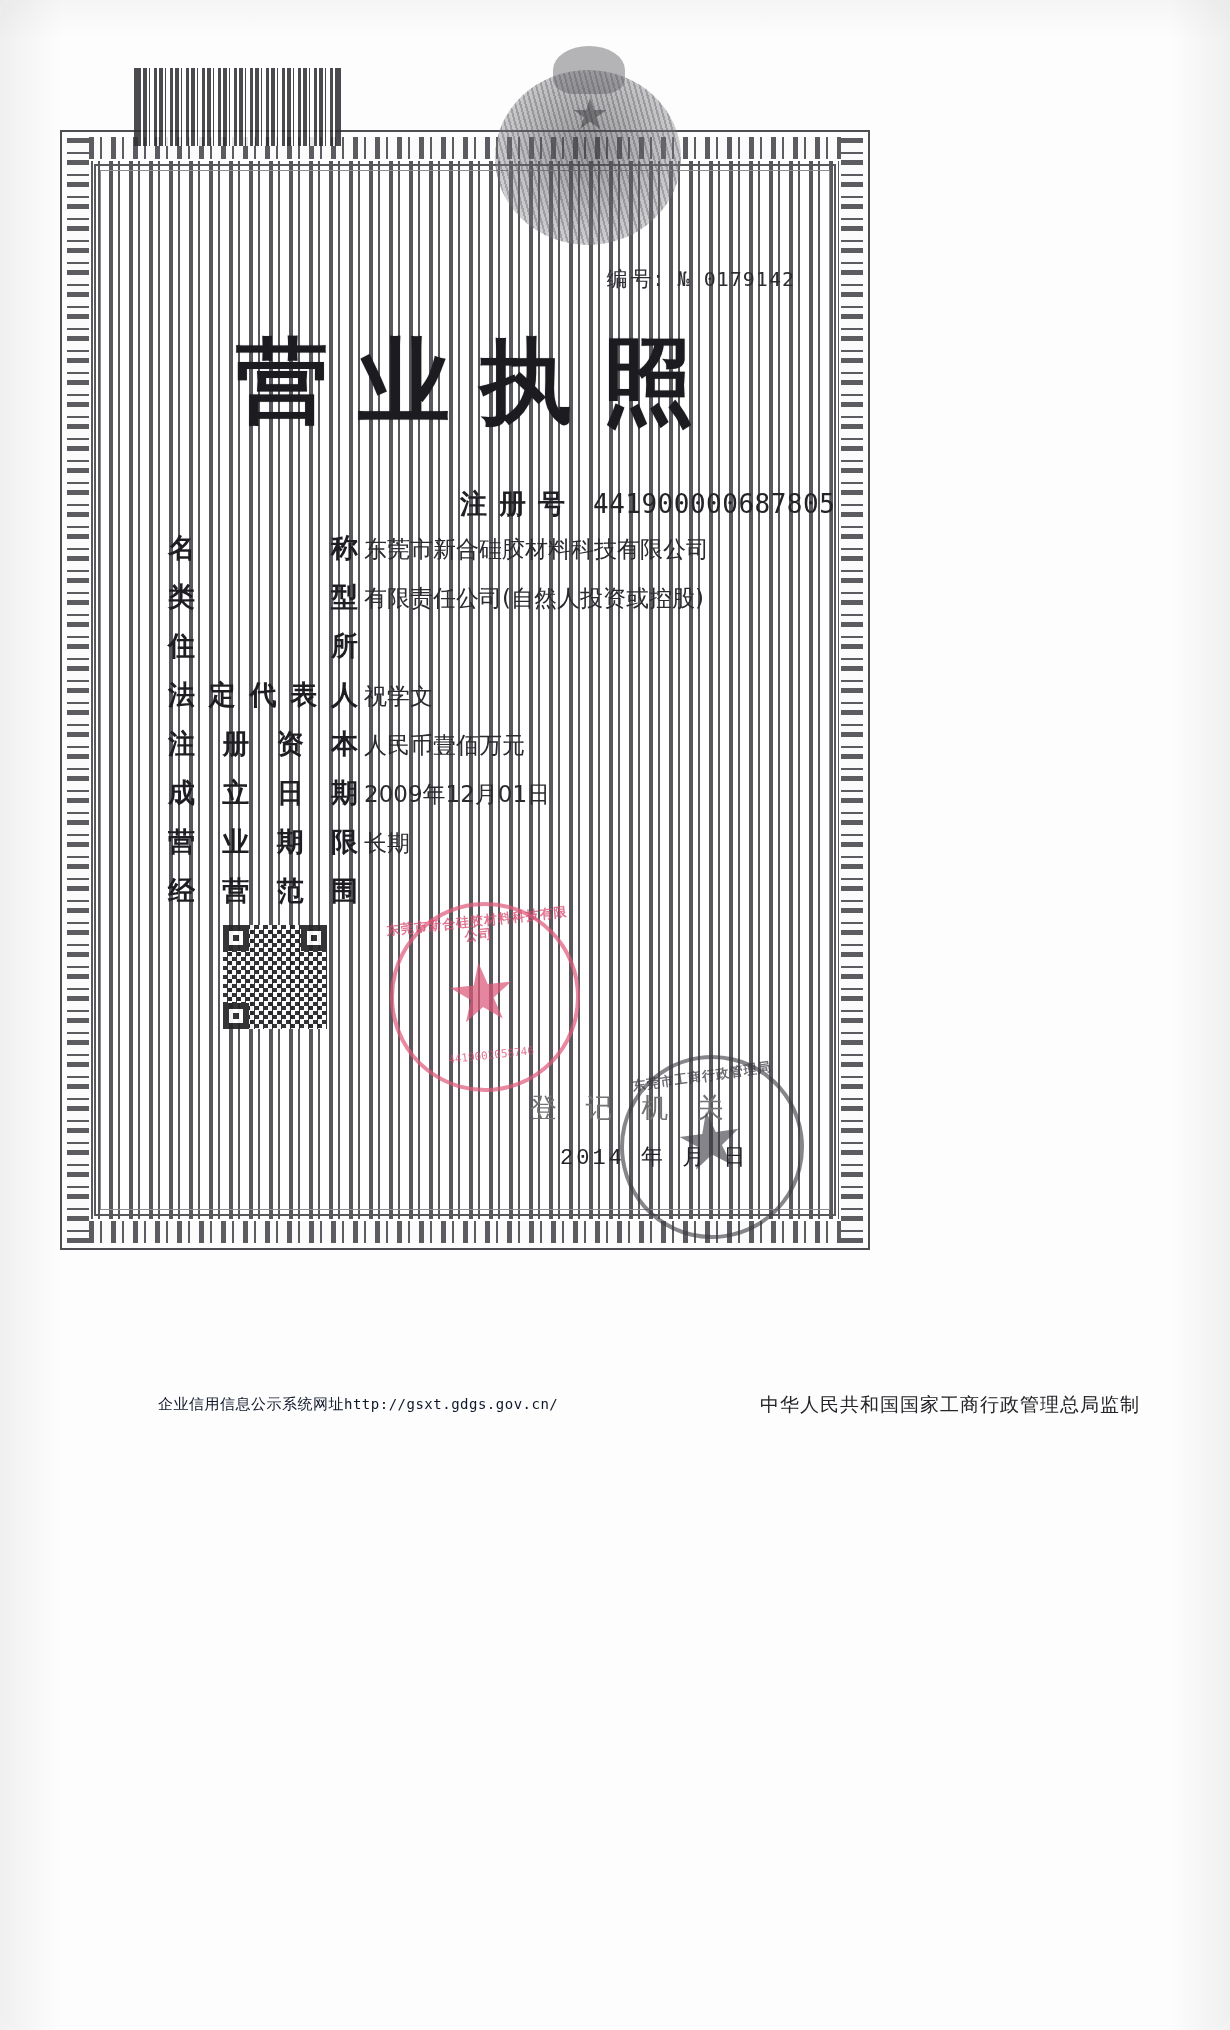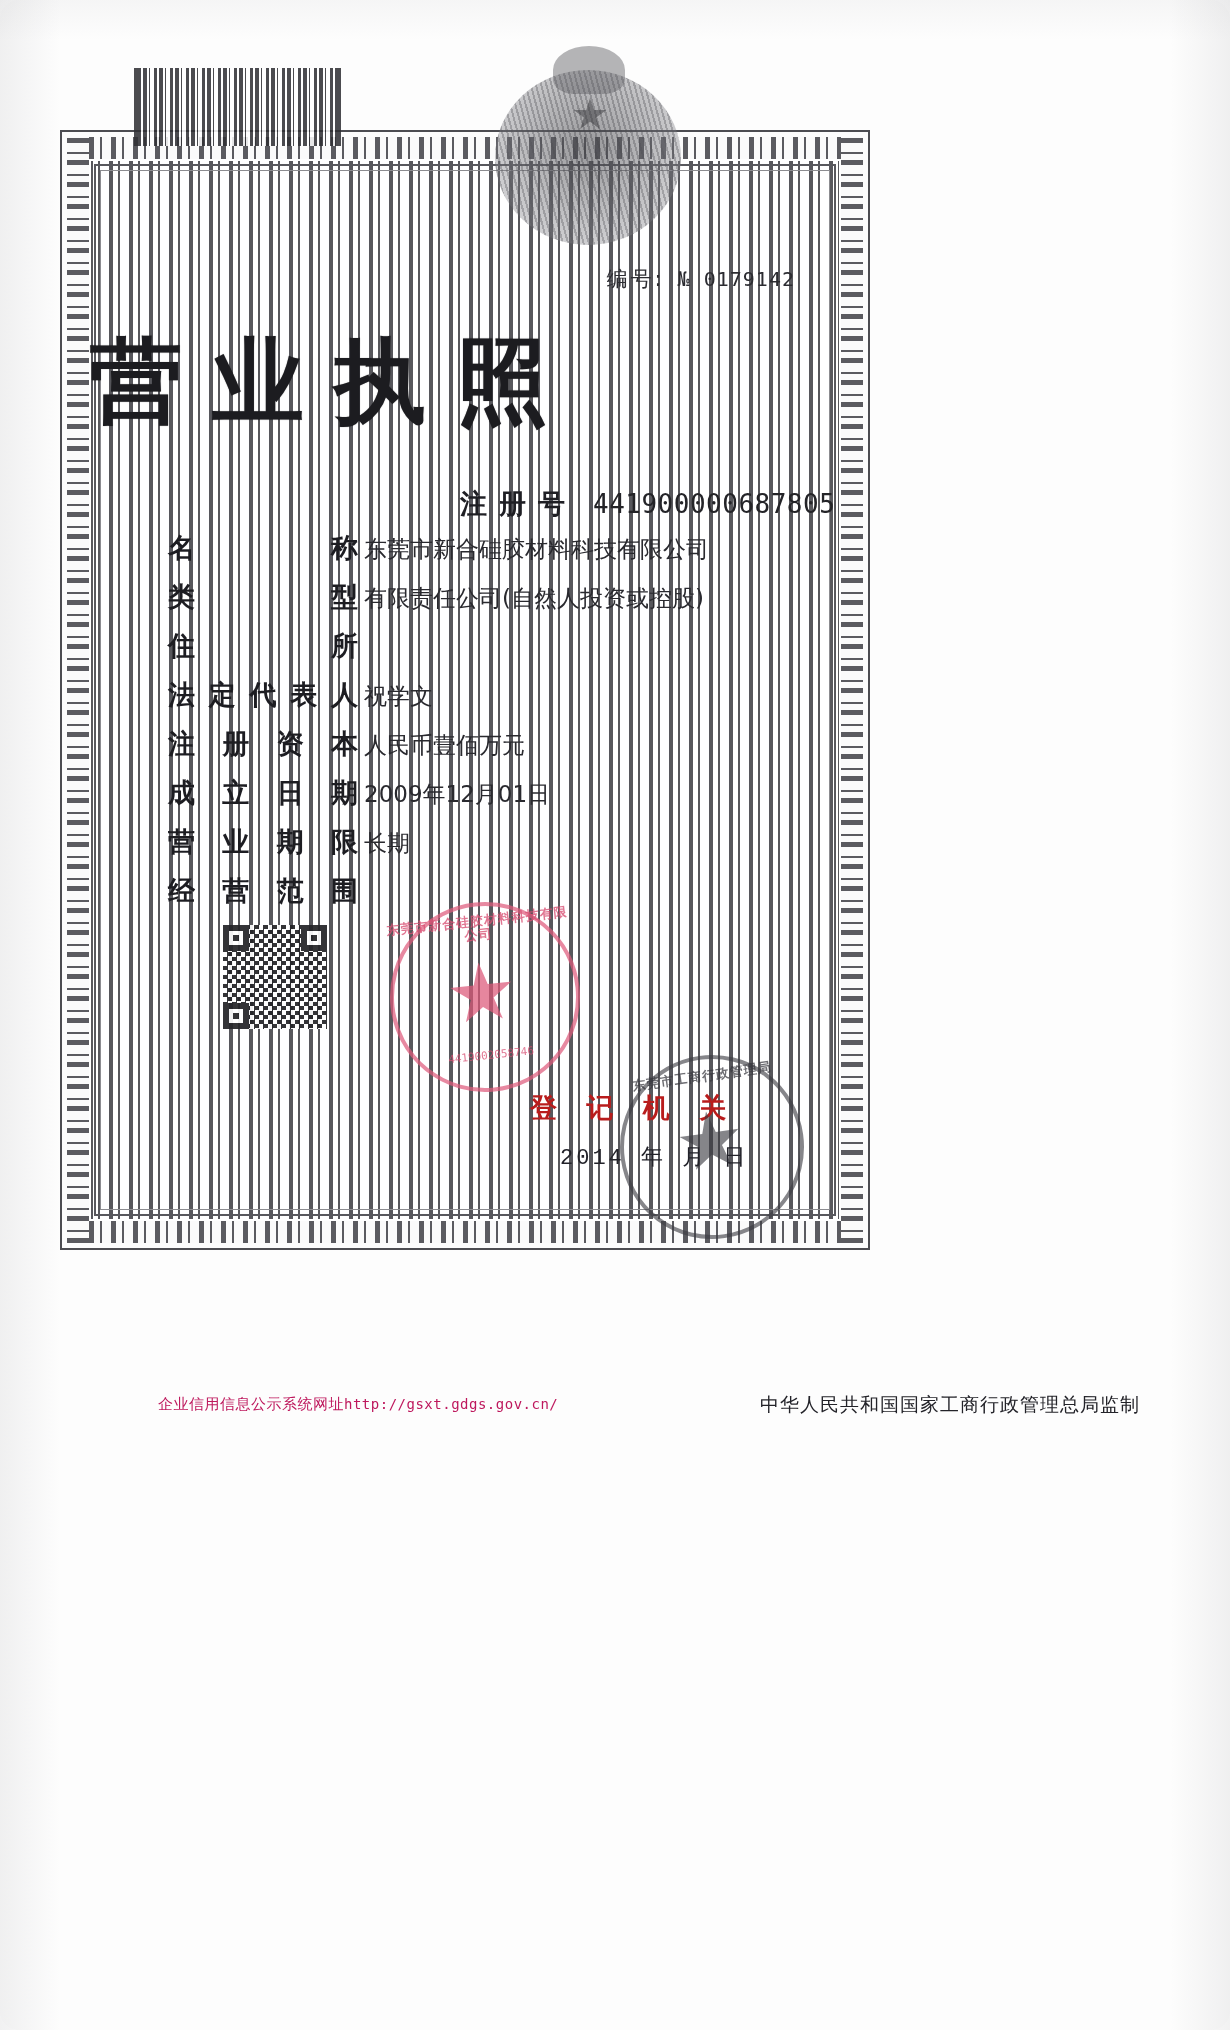--- a/index.html
+++ b/index.html
@@ -166,20 +166,21 @@
     font-family: "DejaVu Sans", sans-serif;
     font-size: 21px;
     letter-spacing: 3px;
   }
 
   
   #doc-title {
     position: absolute;
     left: 0; right: 0;
     top: 190px;
+    text-align: center;
     font-family: "DejaVu Sans", sans-serif;
     font-size: 92px;
     font-weight: bold;
     letter-spacing: 30px;
     text-indent: 30px;
     color: #1c1c20;
     text-shadow: 0 0 1px rgba(0,0,0,.5);
   }
 
   
@@ -305,23 +306,23 @@
     font-size: 11px;
   }
 
   
   #registry {
     position: absolute;
     left: 470px;
     top: 960px;
     font-family: "DejaVu Sans", sans-serif;
     font-size: 27px;
-    font-weight: bold;
+    font-weight: normal;
     letter-spacing: 10px;
-    color: #b91c1c;
+    color: #737373;
   }
   #issue-date {
     position: absolute;
     left: 500px;
     top: 1012px;
     font-family: Liberation Mono, monospace;
     font-size: 22px;
     color: #23232a;
     letter-spacing: 3px;
   }
@@ -351,21 +352,21 @@
     font-weight: bold;
   }
 
   
   #footer-left {
     position: absolute;
     left: 98px;
     top: 1265px;
     font-family: "DejaVu Sans", sans-serif;
     font-size: 15px;
-    color: #be185d;
+    color: #0f172a;
     letter-spacing: .5px;
   }
   #footer-left .url {
     font-family: "DejaVu Sans Mono", monospace;
     font-size: 14px;
   }
   #footer-right {
     position: absolute;
     left: 700px;
     top: 1262px;

